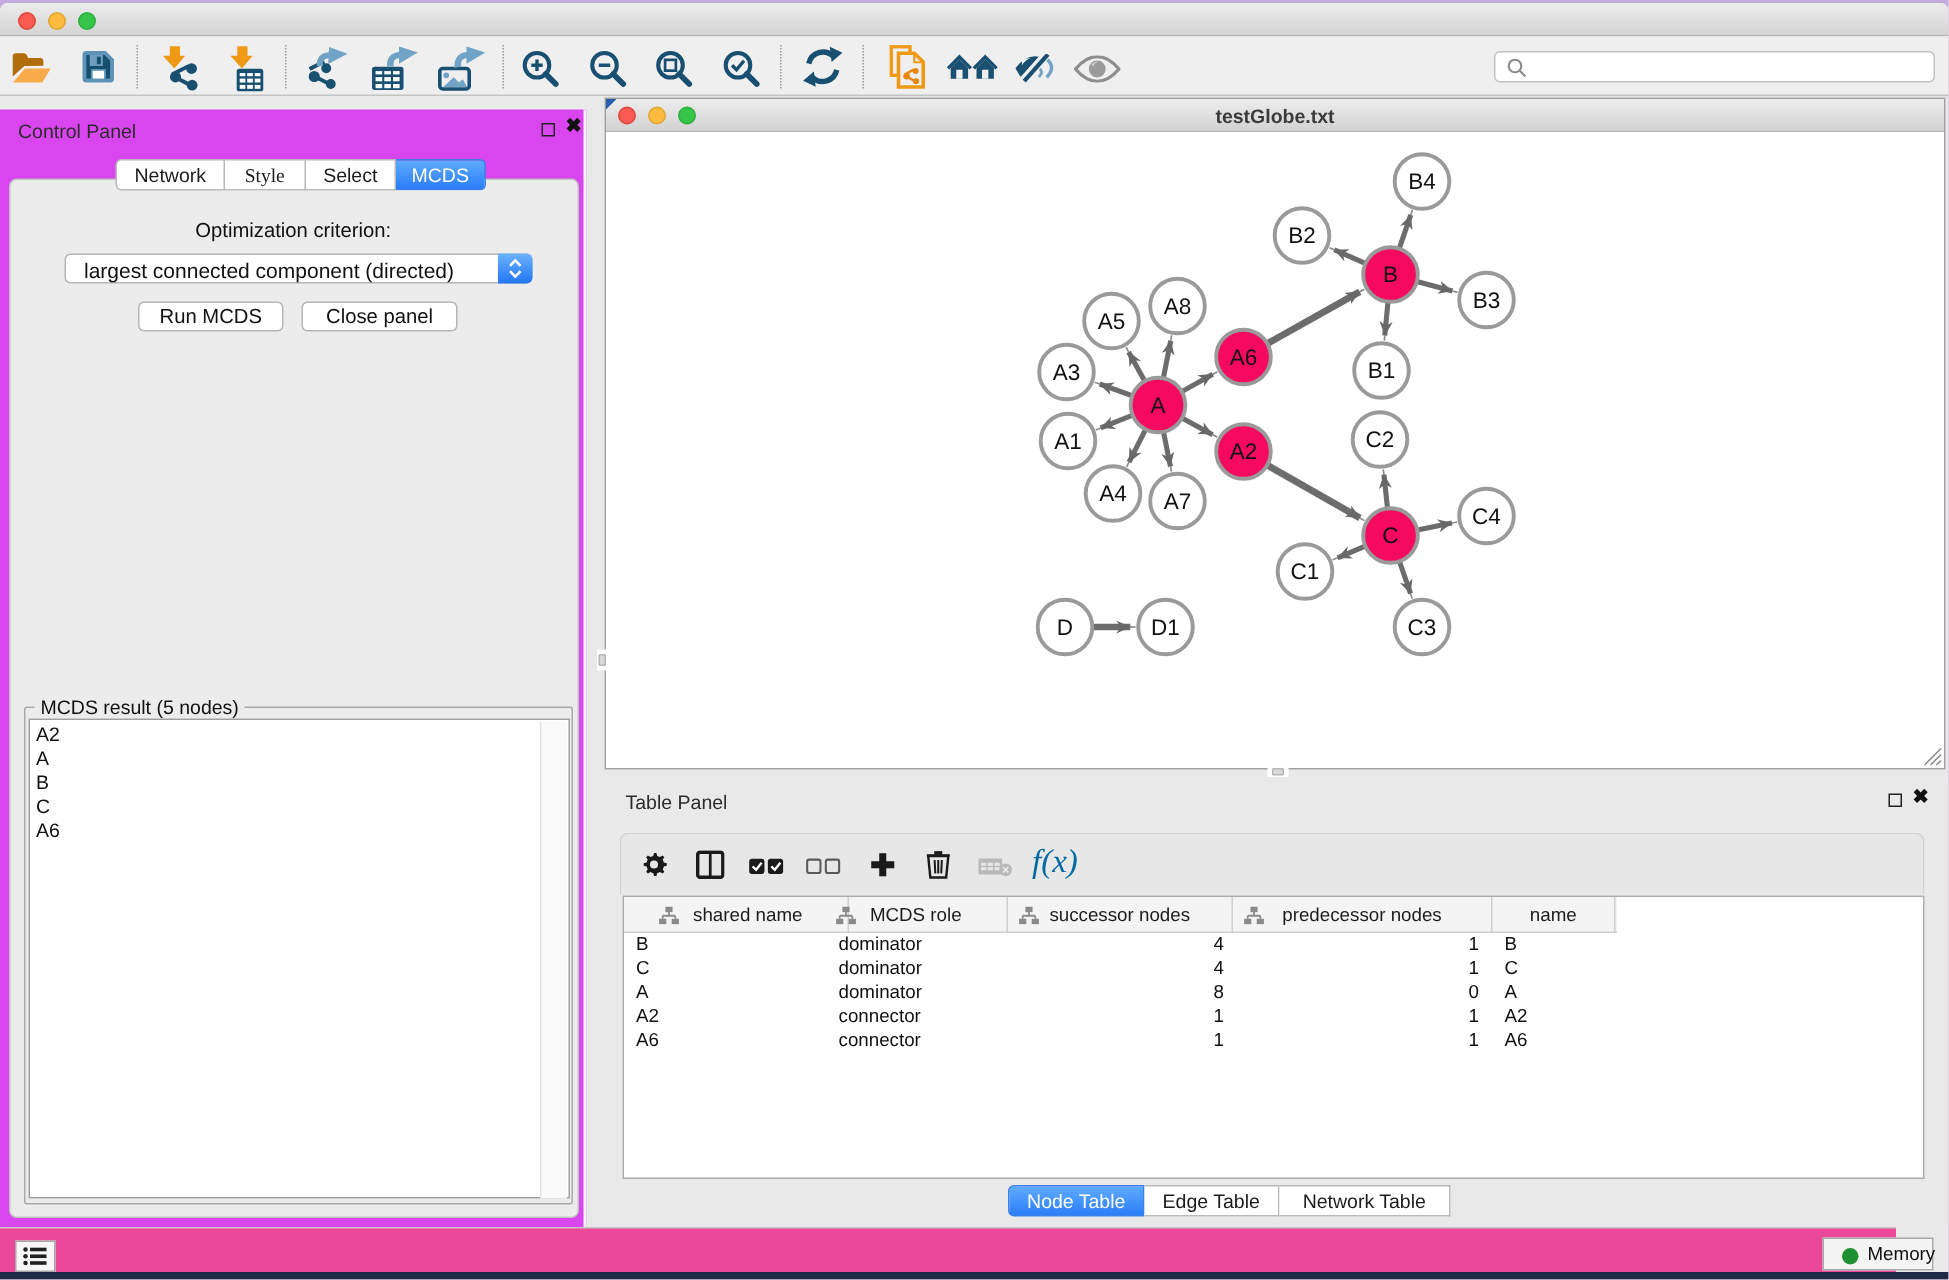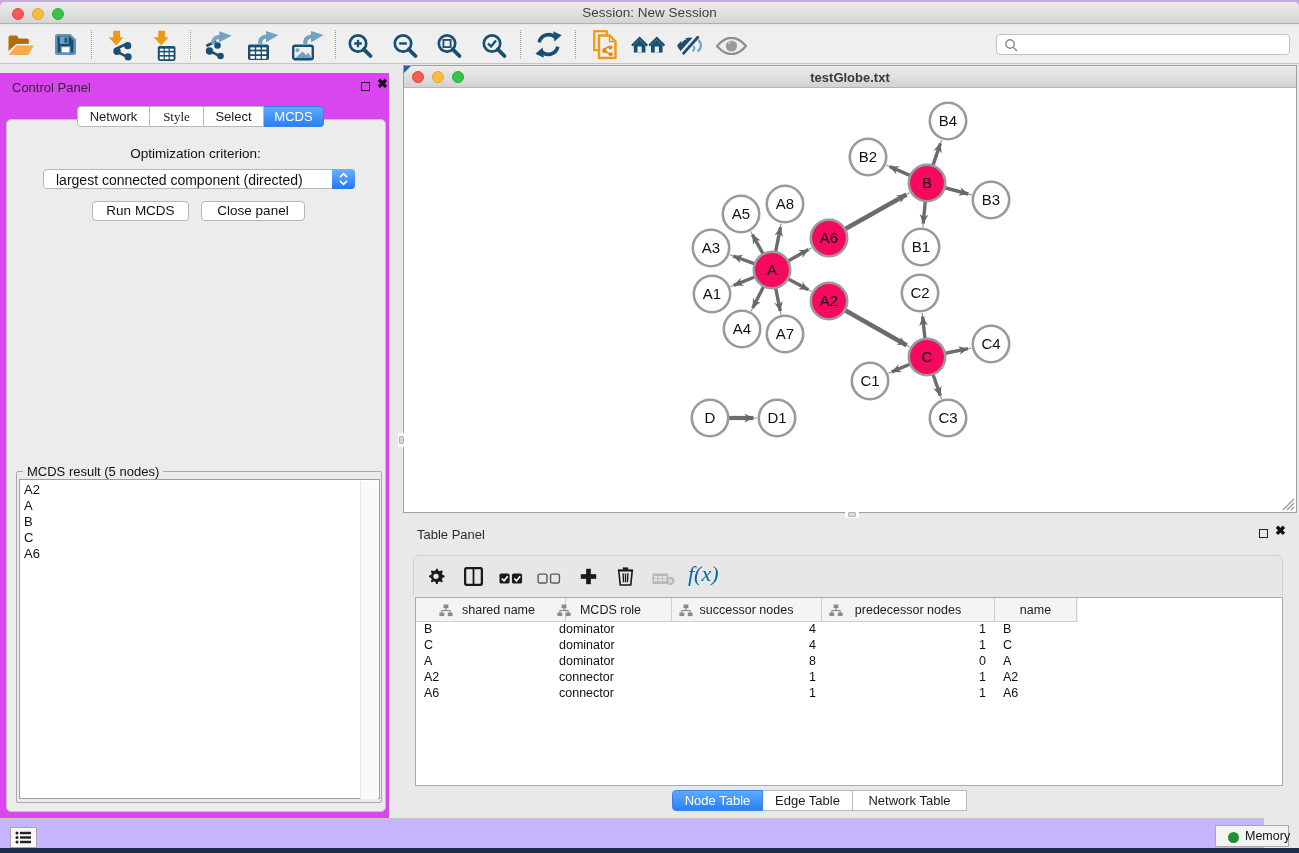--- a/index.html
+++ b/index.html
@@ -64,34 +64,33 @@
 #ttoolbar { position:absolute; left:21px; top:32px; width:870px; height:41px; background:#e7e7e7; border:1px solid #d0d0d0; border-bottom:none; border-radius:6px 6px 0 0; }
 #ttable { position:absolute; left:23px; top:74px; width:868px; height:189px; background:#fff; border:1px solid #ababab; }
 #thead { position:absolute; left:0; top:0; width:662px; height:24px; background:#f4f4f4; border-bottom:1px solid #cfcfcf; }
 #thead .col { position:absolute; top:0; height:24px; border-right:1px solid #cfcfcf; font-size:12.5px; color:#1c1c1c; text-align:center; line-height:24px; }
 #thead .hico { position:absolute; left:7px; top:6px; }
 #tbody { position:absolute; left:0; top:23px; font-size:12.5px; color:#111; }
 .trow { position:absolute; height:16px; line-height:16px; }
 
 #btabs { left:280px; top:267px; }
 
-#statusbar { position:absolute; left:0; top:816px; width:1264px; height:32px; background:#c4b5fd; border-top:1px solid #c6c6c6; }
+#statusbar { position:absolute; left:0; top:816px; width:1264px; height:32px; background:#ec4899; border-top:1px solid #c6c6c6; }
 #listbtn { position:absolute; left:10px; top:8px; width:27px; height:21px; background:#f7f7f7; border:1px solid #a8a8a8; }
 #membtn { position:absolute; left:1215px; top:6px; width:74px; height:22px; background:#f4f4f4; border:1px solid #a8a8a8; font-size:12.5px; color:#111; }
 #membtn .dot { position:absolute; left:12px; top:5.5px; width:11px; height:11px; border-radius:50%; background:#1f9032; }
 #membtn .lbl { position:absolute; left:29px; top:3px; }
 </style>
 </head>
 <body>
 <div id="app">
   <div id="titlebar">
     <div class="tl t1"></div>
       <div class="tl t2"></div>
       <div class="tl t3"></div>
-    <div class="title">Session: New Session</div>
   </div>
   <div id="toolbar">
       <div class="tbico" style="left:8px; top:10px;"><svg width="27" height="21" viewBox="0 0 27 21">
 <path d="M0.5 16 L0.5 2.5 Q0.5 0.5 2.5 0.5 L8 0.5 Q9.3 0.5 9.8 1.7 L10.8 3.6 L18.8 3.6 Q20.9 3.6 20.9 5.6 L20.9 8.8 L8.2 9 Z" fill="#b26d0b"></path>
 <path d="M8.6 10.6 L25.8 10.6 L20.2 20 L0.6 20 Z" fill="#f8ab4b"></path>
 </svg></div>
       <div class="tbico" style="left:54px; top:8px;"><svg width="23" height="23" viewBox="0 0 23 23">
 <path d="M1 3.5 Q1 1 3.5 1 L16.5 1 L22 6.5 L22 19.5 Q22 22 19.5 22 L3.5 22 Q1 22 1 19.5 Z" fill="#5e93b7"></path>
 <path d="M3.6 3.6 L15.6 3.6 L19.4 7.4 L19.4 19.4 L3.6 19.4 Z" fill="#14506e"></path>
 <rect x="5.8" y="3.6" width="8.8" height="7.4" fill="#6d9cbd"></rect>

